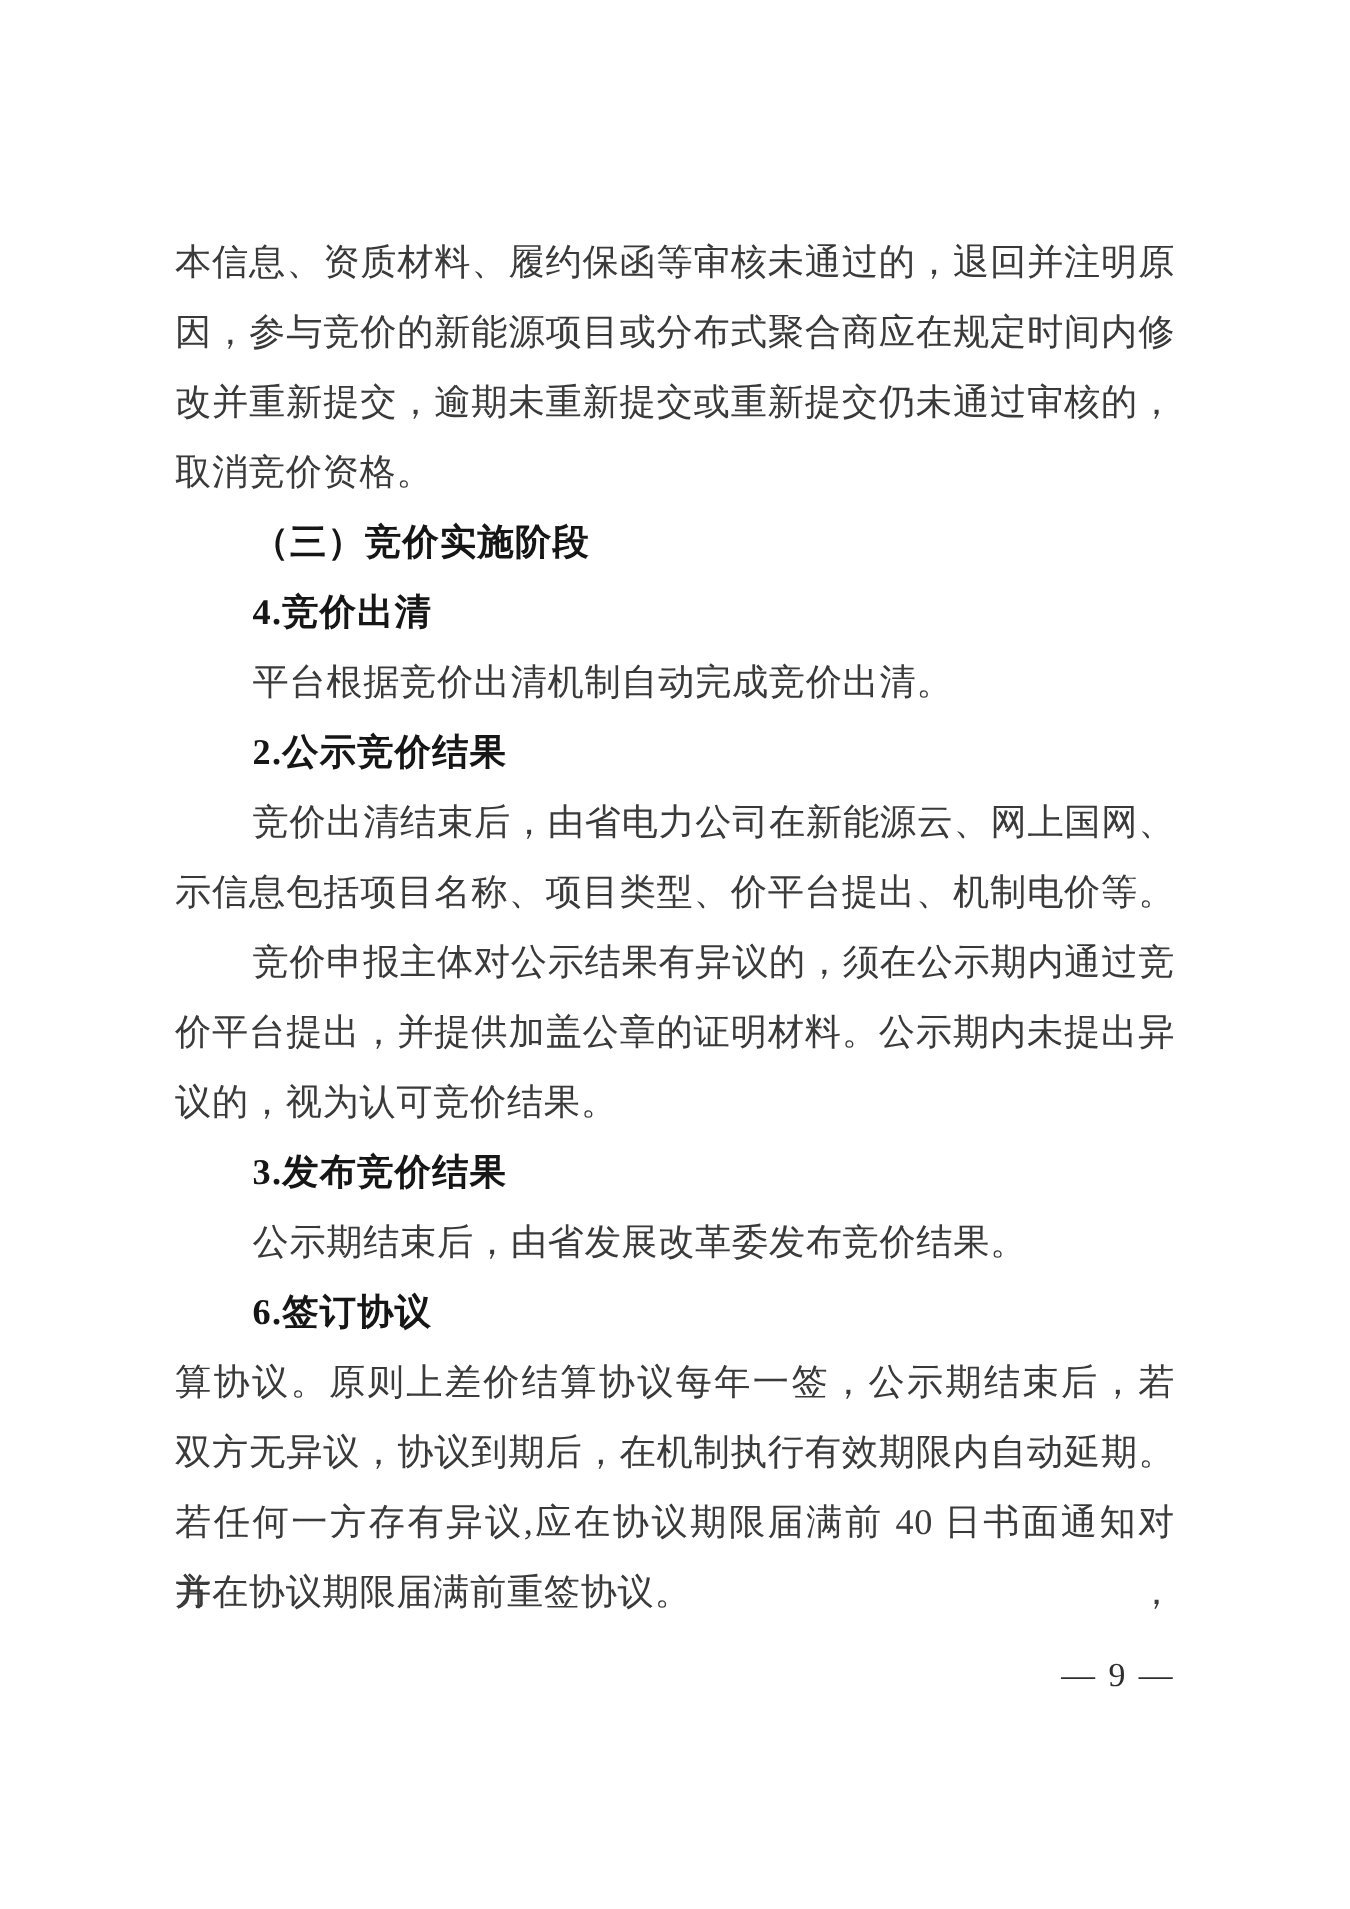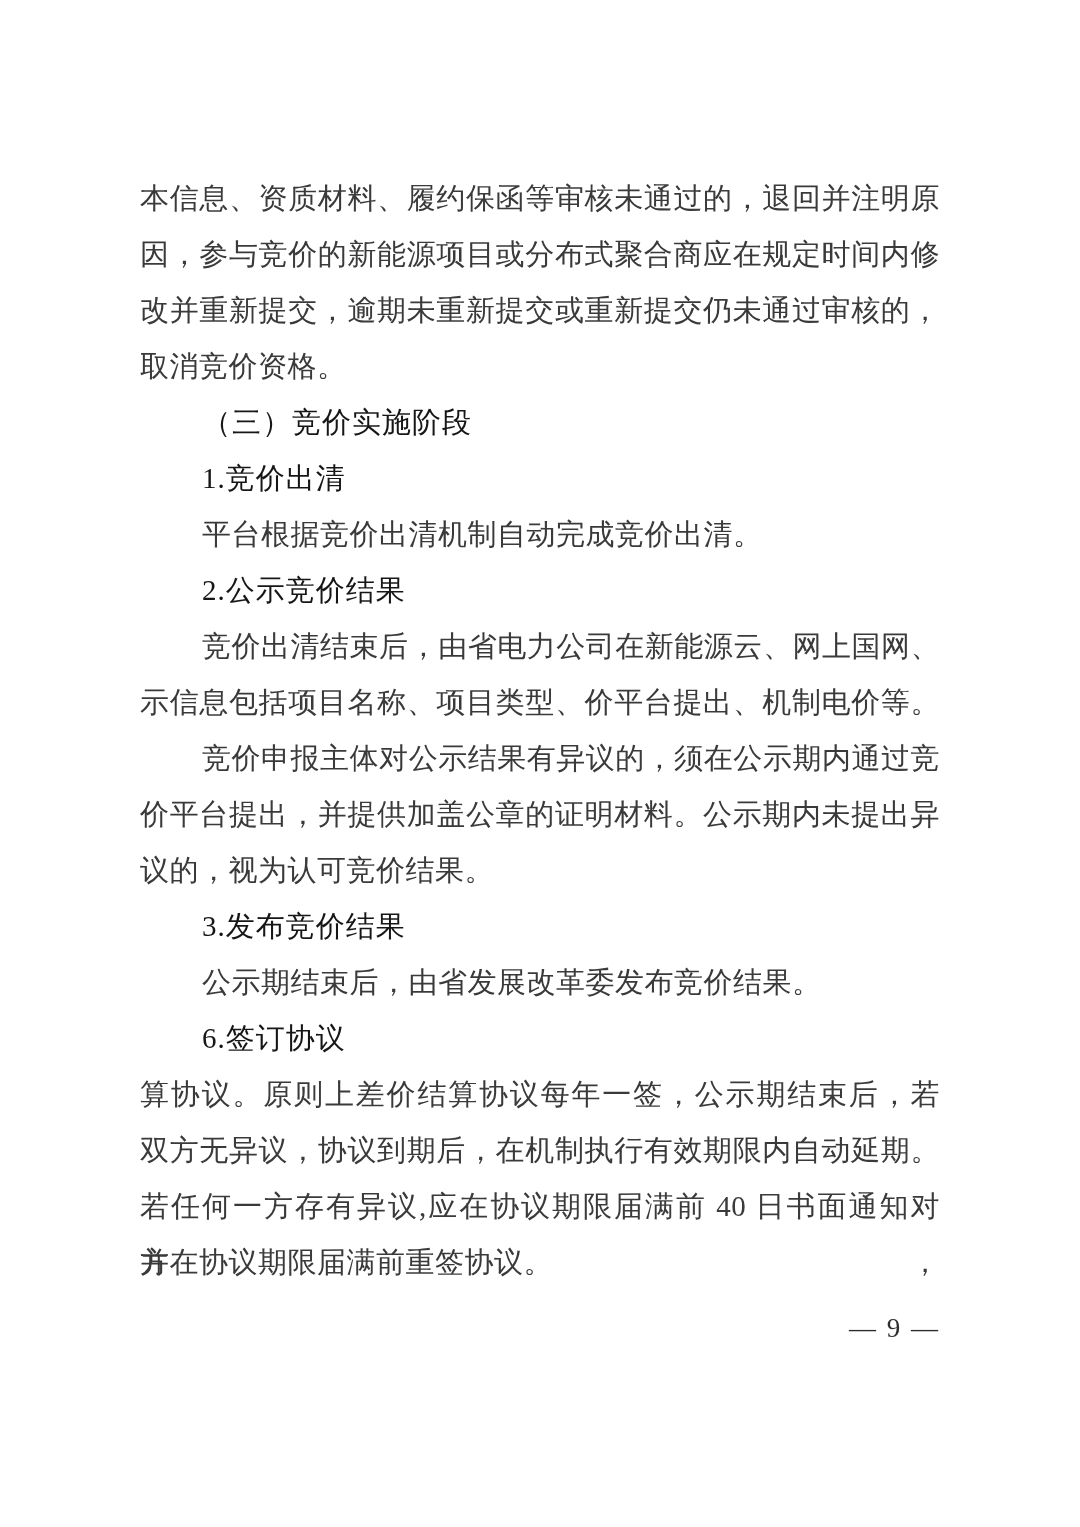--- a/index.html
+++ b/index.html
@@ -9,21 +9,21 @@
   }
   body {
     width: 1080px;
     height: 1527px;
     position: relative;
     font-family: "Liberation Serif", "DejaVu Serif", serif;
   }
   .page {
     position: absolute;
     left: 140px;
-    top: 170px;
+    top: 182px;
     width: 800px;
   }
   .line {
     font-size: 29px;
     line-height: 56px;
     height: 56px;
     color: #3a3a3a;
     letter-spacing: 0.5px;
   }
   
@@ -34,21 +34,21 @@
   
   .l {
     text-align: right;
     text-align-last: left;
   }
   
   .ind {
     text-indent: 62px;
   }
   .heading {
-    font-weight: 400;
+    font-weight: 700;
     color: #161616;
     letter-spacing: 1px;
   }
   .pagenum {
     text-align: right;
     text-align-last: right;
     font-size: 27px;
     color: #2e2e2e;
     letter-spacing: 2px;
     margin-top: 10px;
@@ -61,21 +61,21 @@
 
   <div>
     <div class="line j">本信息、资质材料、履约保函等审核未通过的，退回并注明原</div>
     <div class="line j">因，参与竞价的新能源项目或分布式聚合商应在规定时间内修</div>
     <div class="line j">改并重新提交，逾期未重新提交或重新提交仍未通过审核的，</div>
     <div class="line l">取消竞价资格。</div>
   </div>
 
   <div class="line l ind heading">（三）竞价实施阶段</div>
 
-  <div class="line l ind heading">1.竞价出清</div>
+  <div class="line l ind heading">4.竞价出清</div>
   <div class="line l ind">平台根据竞价出清机制自动完成竞价出清。</div>
 
   <div class="line l ind heading">2.公示竞价结果</div>
   <div>
     <div class="line j ind">竞价出清结束后，由省电力公司在新能源云、网上国网、</div>
     <div class="line j">示信息包括项目名称、项目类型、价平台提出、机制电价等。</div>
   </div>
   <div>
     <div class="line j ind">竞价申报主体对公示结果有异议的，须在公示期内通过竞</div>
     <div class="line j">价平台提出，并提供加盖公章的证明材料。公示期内未提出异</div>

